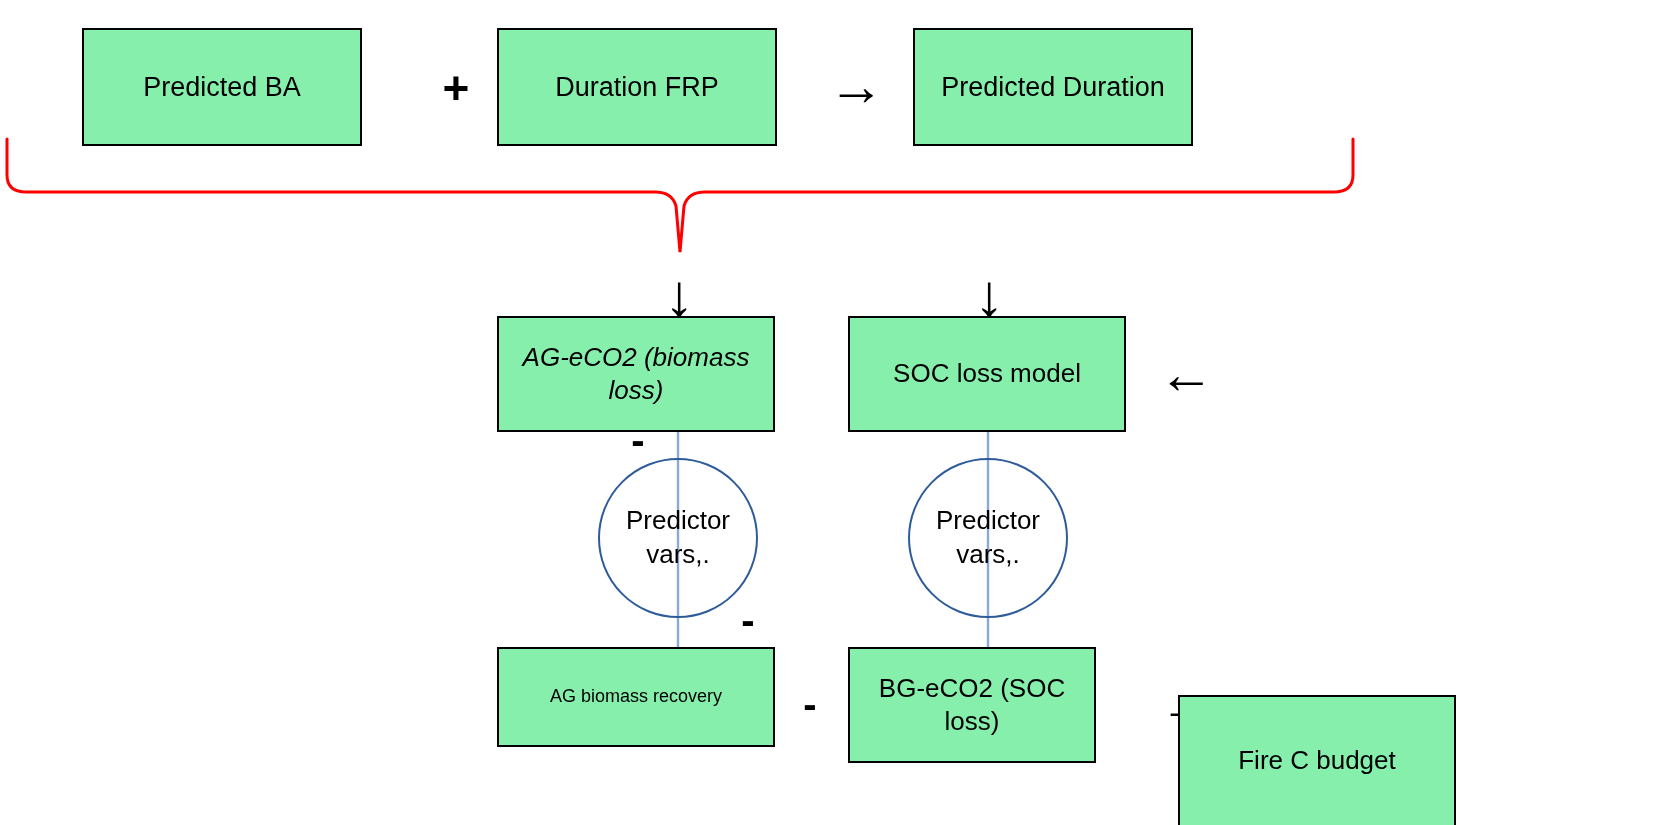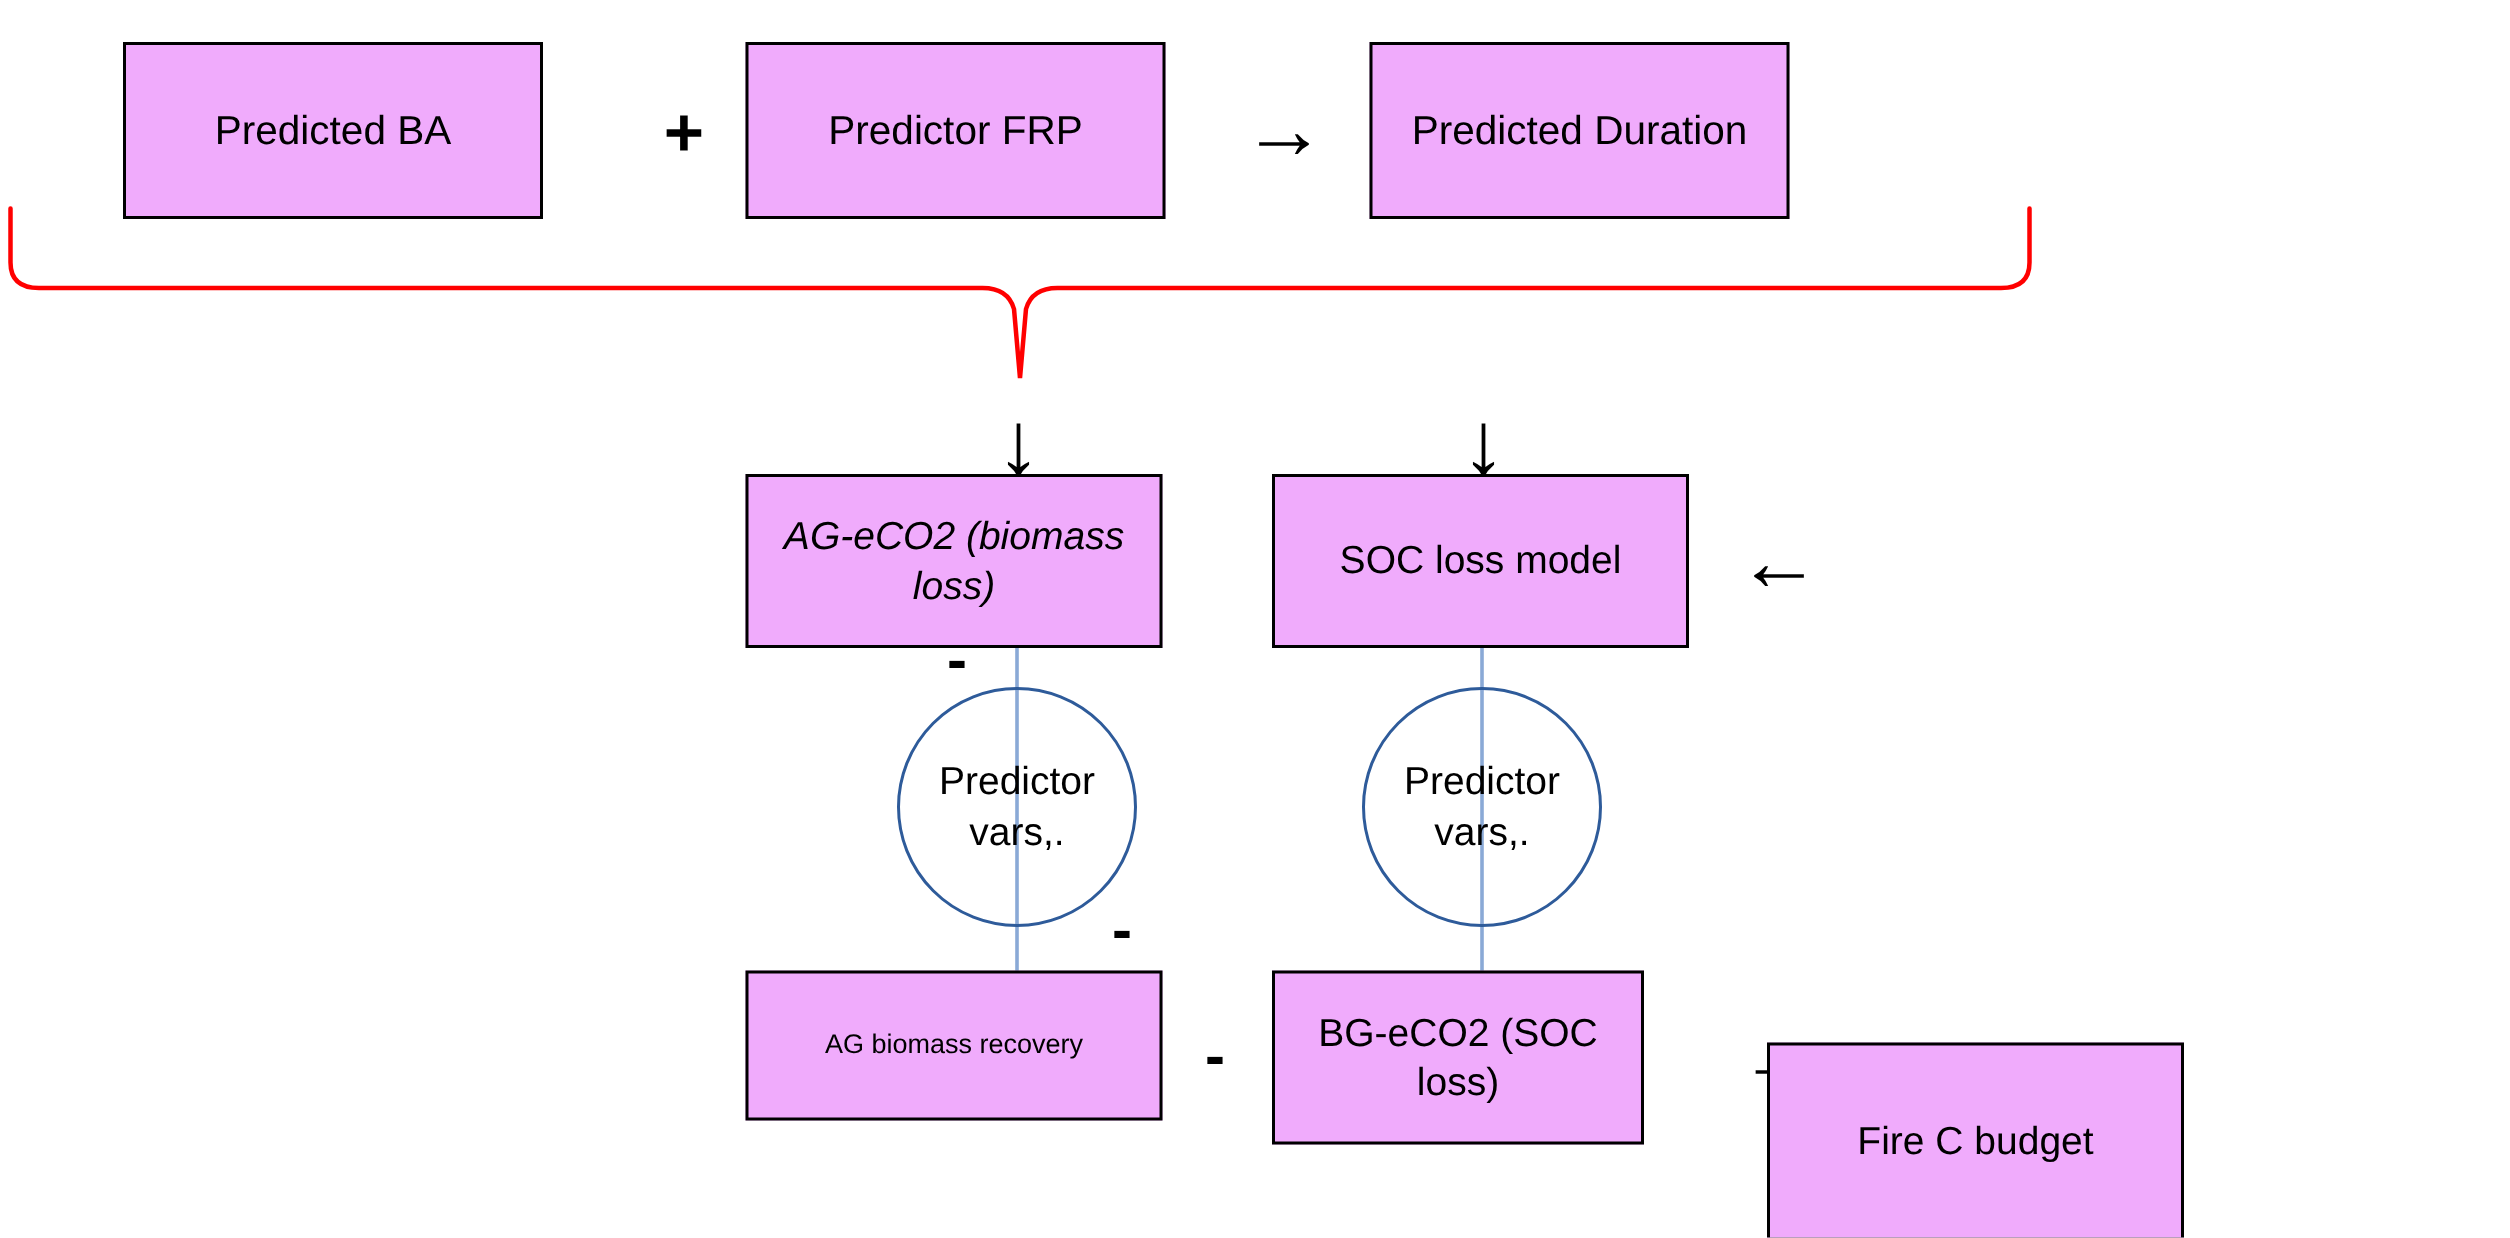--- a/index.html
+++ b/index.html
@@ -3,21 +3,21 @@
 <meta charset="utf-8">
 <style>
   html,body{margin:0;padding:0;background:#ffffff;}
   body{width:1673px;height:825px;overflow:hidden;font-family:"Liberation Sans",sans-serif;}
   #stage{position:relative;width:1673px;height:825px;background:#ffffff;}
 
   .box{
     position:absolute;
     box-sizing:border-box;
     border:2px solid #000000;
-    background:#f0abfc;
+    background:#86efac;
     display:flex;
     align-items:center;
     text-align:center;
     color:#000000;
     font-family:"Liberation Sans",sans-serif;
     line-height:1.28;
     padding:20px 10px;
   }
   .box span{display:block;width:100%;}
 
@@ -85,21 +85,21 @@
 
   <div class="box" style="left:82px;top:28px;width:280px;height:118px;font-size:27px;">
     <span>Predicted BA</span>
   </div>
 
   <div class="glyph plus" style="left:430px;top:62px;width:52px;height:52px;">
     <span>+</span>
   </div>
 
   <div class="box" style="left:497px;top:28px;width:280px;height:118px;font-size:27px;">
-    <span>Predictor FRP</span>
+    <span>Duration FRP</span>
   </div>
 
   <div class="glyph arrow-r" style="left:826px;top:55px;width:60px;height:62px;">
     <span>→</span>
   </div>
 
   <div class="box" style="left:913px;top:28px;width:280px;height:118px;font-size:27px;">
     <span>Predicted Duration</span>
   </div>
 

